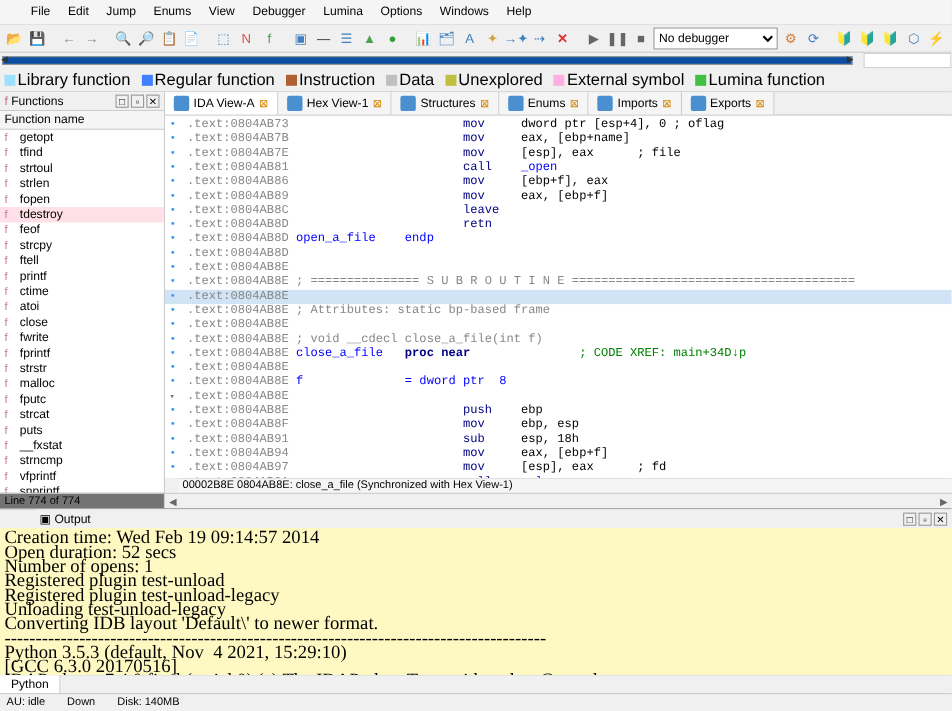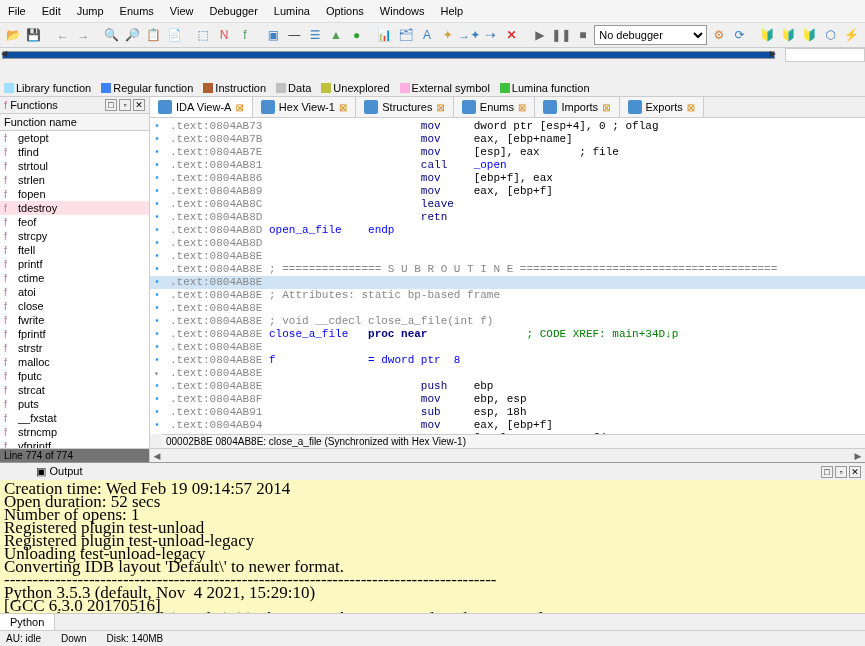--- a/index.html
+++ b/index.html
@@ -1,28 +1,28 @@
 <!DOCTYPE html>
 <html><head>
 <meta charset="utf-8">
 <style>
 * { box-sizing: border-box; margin: 0; padding: 0; }
 body { font-family: "Segoe UI", Tahoma, sans-serif; font-size: 11px; background: #f0f0f0; width: 865px; height: 646px; overflow: hidden; display: flex; flex-direction: column; }
-.menubar { background: #f5f5f5; border-bottom: 1px solid #ddd; display: flex; padding: 2px 0; align-items: center; }
+.menubar { background: #f5f5f5; border-bottom: 1px solid #ddd; display: flex; padding: 2px 20px; align-items: center; }
 .menubar span { padding: 3px 8px; cursor: default; }
 .toolbar { background: #f0f0f0; border-bottom: 1px solid #ccc; display: flex; align-items: center; padding: 2px 4px; gap: 2px; flex-wrap: nowrap; }
 .tbtn { width: 20px; height: 20px; display: inline-flex; align-items: center; justify-content: center; font-size: 12px; cursor: pointer; }
 .tsep { width: 6px; }
 .dbgsel { font-size: 11px; height: 20px; border: 1px solid #999; background: white; width: 120px; }
 .navbar { background: #0b4ea2; height: 8px; display: flex; align-items: center; border: 1px solid #999; position: relative; margin: 2px; }
 .navbar::before { content: "◀"; position: absolute; left: -2px; top: -3px; font-size: 8px; color: #333; }
 .navbar::after { content: "▶"; position: absolute; right: -2px; top: -3px; font-size: 8px; color: #333; }
 .navbox { border: 1px solid #ccc; width: 80px; height: 14px; margin-left: 8px; background: white; }
 .navrow { display: flex; align-items: center; }
-.legend { background: #f0f0f0; border-bottom: 1px solid #ccc; padding: 2px 4px; display: flex; gap: 4px; align-items: center; font-size: 11px; margin-top: 18px; }
+.legend { background: #f0f0f0; border-bottom: 1px solid #ccc; padding: 2px 4px; display: flex; gap: 4px; align-items: center; font-size: 15px; }
 .legbox { width: 10px; height: 10px; display: inline-block; margin-right: 2px; }
 .legitem { display: inline-flex; align-items: center; margin-right: 6px; }
 .main { flex: 1; display: flex; min-height: 0; }
 .funcpanel { width: 150px; display: flex; flex-direction: column; border-right: 1px solid #ccc; background: white; }
 .funchdr { background: #f0f0f0; border-bottom: 1px solid #ccc; padding: 2px 4px; display: flex; align-items: center; justify-content: space-between; }
 .funchdr .wctrl { display: flex; gap: 2px; }
 .funchdr .wctrl span { width: 12px; height: 12px; display: inline-flex; align-items: center; justify-content: center; font-size: 9px; border: 1px solid #999; cursor: pointer; }
 .colhdr { background: #f5f5f5; border-bottom: 1px solid #ccc; padding: 2px 4px; font-size: 11px; }
 .funclist { flex: 1; overflow: auto; }
 .funcitem { padding: 1px 4px; display: flex; align-items: center; font-size: 11px; cursor: default; }

